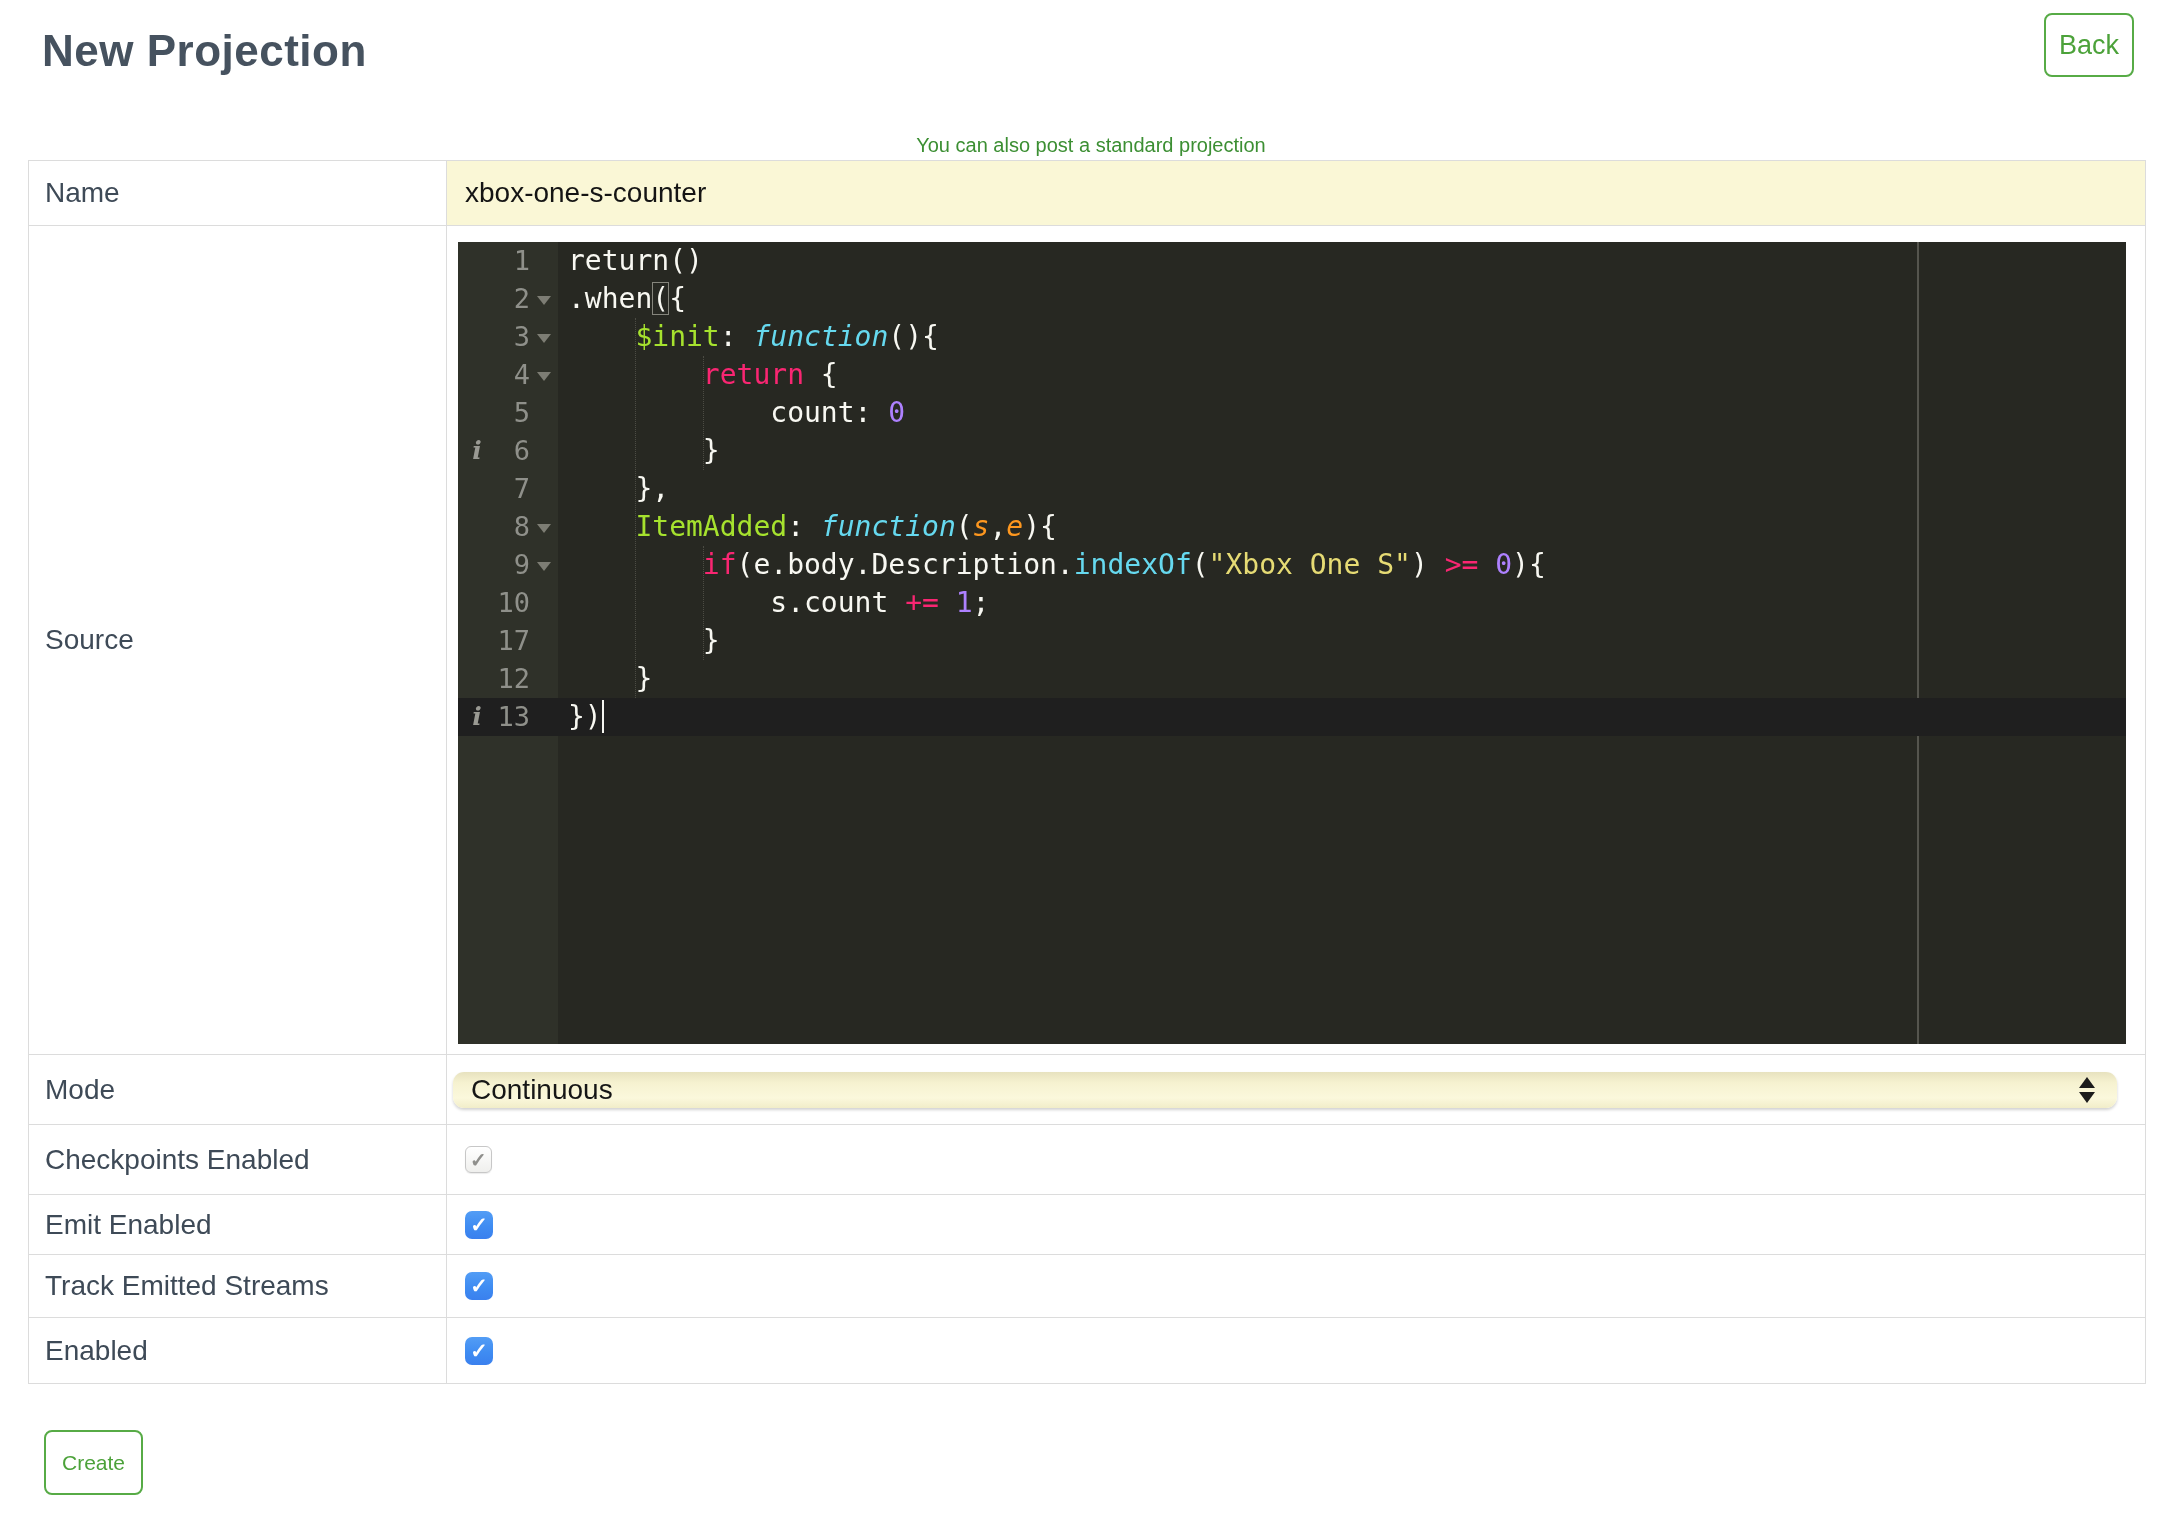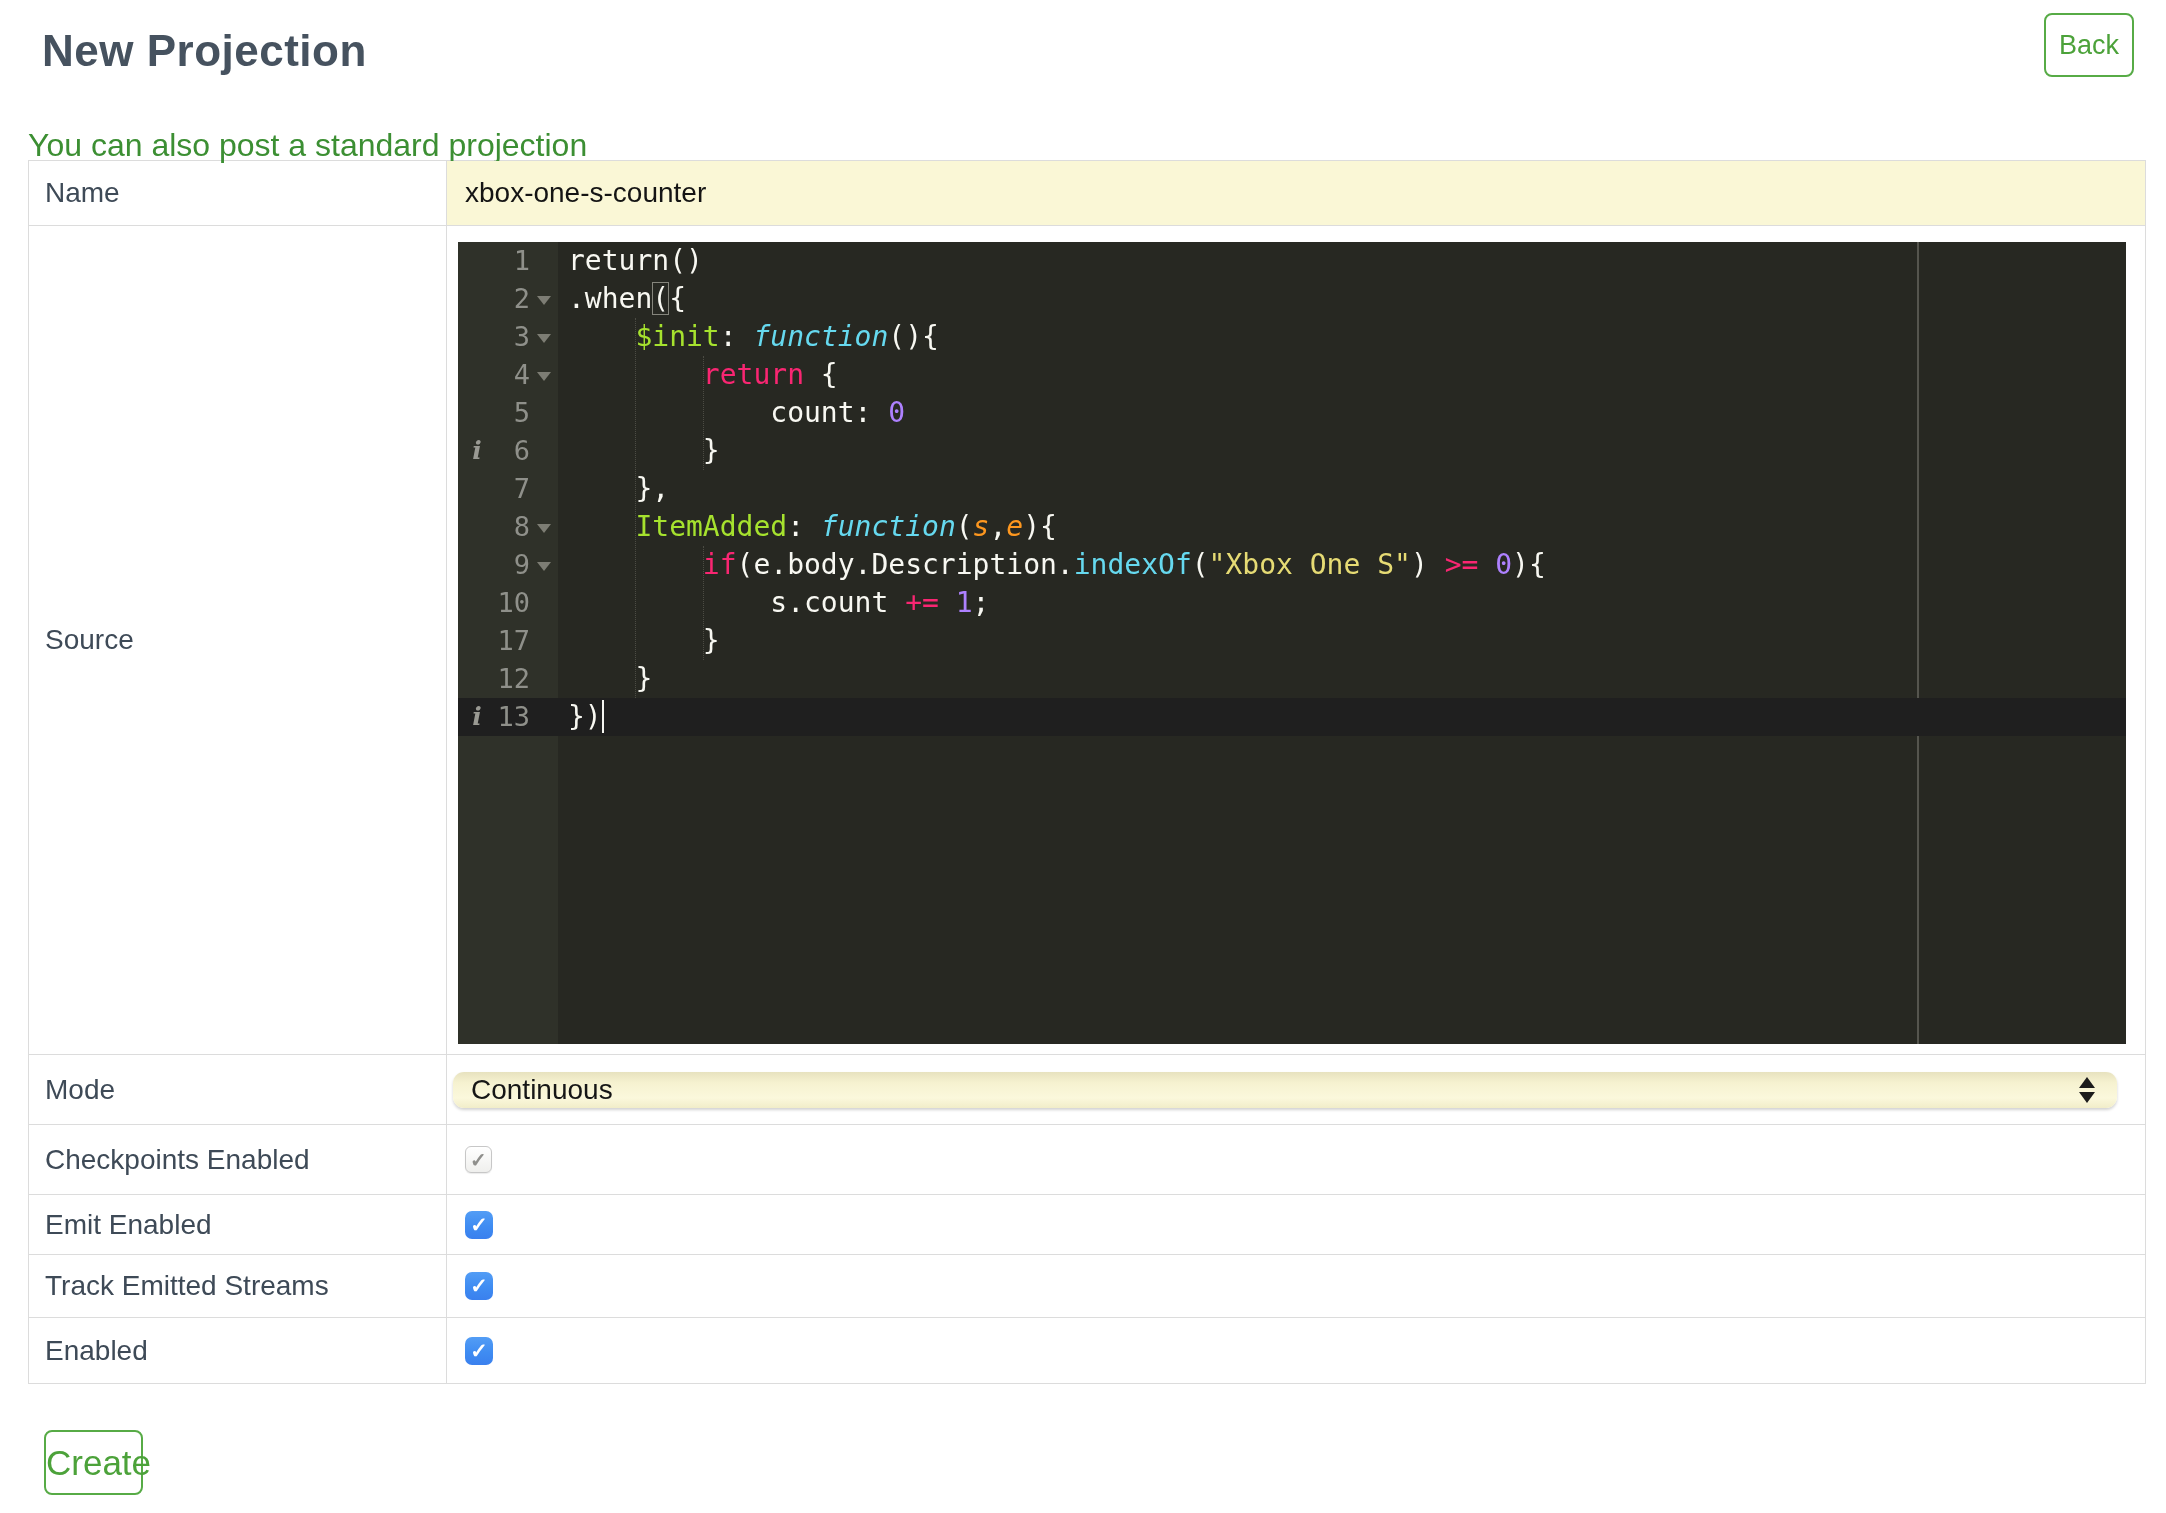--- a/index.html
+++ b/index.html
@@ -6,22 +6,22 @@
   html,body { width: 2166px; height: 1513px; background: var(--page-bg,#fff); overflow: hidden;
               font-family: "Liberation Sans", sans-serif; }
 
   
   .page-title { margin: 24px 0 0 42px; font-size: 44px; line-height: 54px; font-weight: bold;
                 color: var(--title-color); letter-spacing: 0.5px; }
   .back-btn { position: absolute; top: 13px; right: 32px; width: 90px; height: 64px;
               background: #fff; border: 2px solid var(--accent-green); border-radius: 8px;
               color: var(--green-text); font-size: 27px; font-family: "Liberation Sans", sans-serif;
               cursor: pointer; }
-  .std-link { display: block; margin: 52px 12px 0 28px; font-size: 32px; line-height: 30px;
-              color: var(--link-green); text-decoration: none; cursor: pointer; }
+  .std-link { display: block; margin: 52px 12px 0 28px; font-size: 20px; line-height: 30px;
+              color: var(--link-green); text-decoration: none; cursor: pointer; text-align: center; }
 
   
   .form-table { margin: 0 20px 0 28px; width: 2118px; border: 1px solid var(--row-border); }
   .row { display: flex; }
   .row + .row { border-top: 1px solid var(--row-border); }
   .cell-label { width: 418px; flex: none; border-right: 1px solid var(--row-border);
                 display: flex; align-items: center; padding-left: 16px;
                 color: var(--label-color); font-size: 28px; }
   .cell-value { flex: 1; display: flex; align-items: center; min-width: 0; }
   .row-name { height: 64px; }
@@ -87,21 +87,21 @@
              font-weight: bold; cursor: pointer;
              background: linear-gradient(180deg, #539df5 0%, var(--checkbox-blue) 55%, #3a80ee 100%); }
   .cb-disabled { width: 27px; height: 27px; border-radius: 6px; border: 1px solid #c7c7c7;
                  background: linear-gradient(180deg, #ffffff, #efefed);
                  color: #8f8f8c; font-size: 20px; font-weight: bold;
                  box-shadow: 0 1px 1px rgba(0,0,0,0.08); }
 
   
   .create-btn { margin: 46px 0 0 44px; width: 99px; height: 65px; background: #fff;
                 border: 2px solid var(--accent-green); border-radius: 8px;
-                color: var(--green-text); font-size: 35px; font-family: "Liberation Sans", sans-serif;
+                color: var(--green-text); font-size: 21px; font-family: "Liberation Sans", sans-serif;
                 cursor: pointer; }
 </style>
 </head>
 <body>
 
 
 
 <h1 class="page-title">New Projection</h1>
 <button class="back-btn">Back</button>
 <a class="std-link" href="#">You can also post a standard projection</a>

